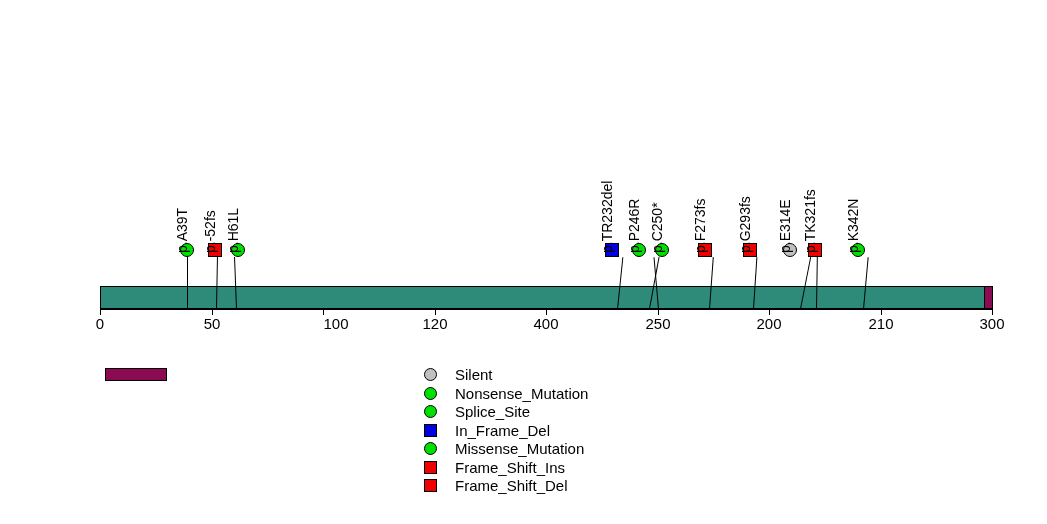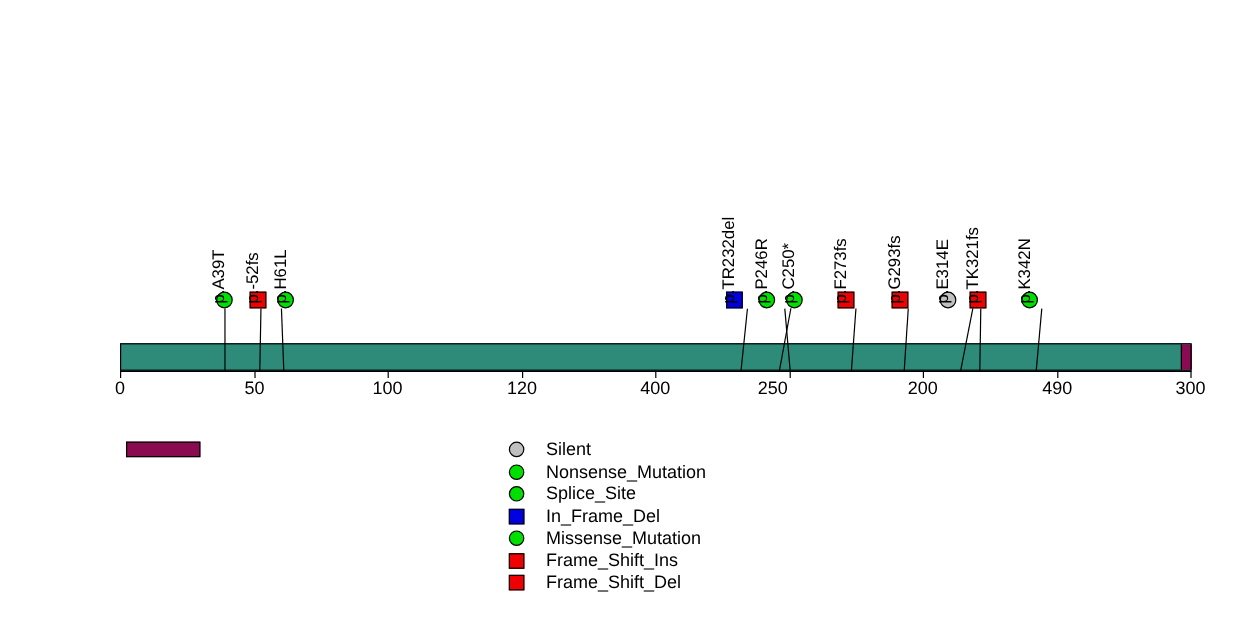--- a/index.html
+++ b/index.html
@@ -152,31 +152,31 @@
       </div>
   </div>
 
   <div class="axis-line"></div>
   <div id="axis-layer">
       <div class="axis-tick" style="left: 100px;"></div>
       <div class="axis-tick-label" style="left: 100px;">0</div>
       <div class="axis-tick" style="left: 212px;"></div>
       <div class="axis-tick-label" style="left: 212px;">50</div>
       <div class="axis-tick" style="left: 323px;"></div>
-      <div class="axis-tick-label" style="left: 323px;">100</div>
+      <div class="axis-tick-label" style="left: 336px;">100</div>
       <div class="axis-tick" style="left: 435px;"></div>
       <div class="axis-tick-label" style="left: 435px;">120</div>
       <div class="axis-tick" style="left: 546px;"></div>
       <div class="axis-tick-label" style="left: 546px;">400</div>
       <div class="axis-tick" style="left: 658px;"></div>
-      <div class="axis-tick-label" style="left: 644px;">250</div>
+      <div class="axis-tick-label" style="left: 658px;">250</div>
       <div class="axis-tick" style="left: 769px;"></div>
       <div class="axis-tick-label" style="left: 769px;">200</div>
       <div class="axis-tick" style="left: 881px;"></div>
-      <div class="axis-tick-label" style="left: 881px;">490</div>
+      <div class="axis-tick-label" style="left: 881px;">210</div>
       <div class="axis-tick" style="left: 992px;"></div>
       <div class="axis-tick-label" style="left: 992px;">300</div>
     </div>
 
   <div id="lollipop-layer">
       <div class="stem" style="left: 186.97px; top: 257px; width: 1px; height: 52px; transform: rotate(-0.0330552deg);"></div>
       <div class="head circle" title="p.A39T (Missense_Mutation)" style="left: 187px; top: 243px; background: rgb(0, 224, 0);"></div>
       <div class="mut-label" style="left: 190px; top: 237px;">p.A39T</div>
       <div class="stem" style="left: 215.96px; top: 256.991px; width: 1px; height: 52.0089px; transform: rotate(1.05765deg);"></div>
       <div class="head square" title="p.-52fs (Frame_Shift_Del)" style="left: 215px; top: 243px; background: rgb(240, 0, 0);"></div>

